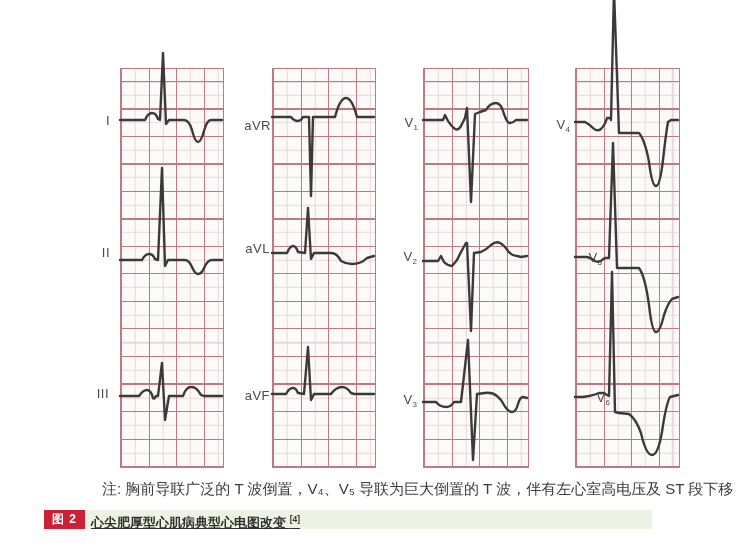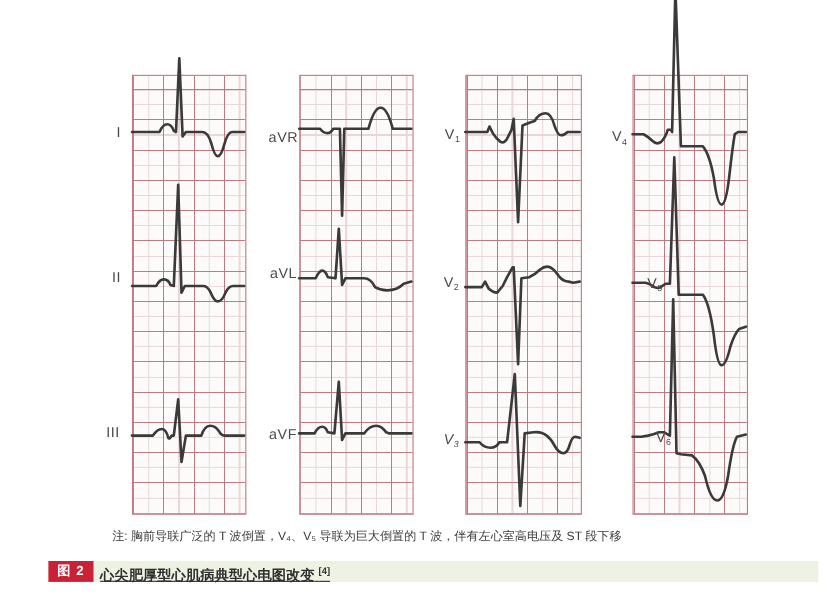--- a/index.html
+++ b/index.html
@@ -30,26 +30,26 @@
   
   .lead-label{
     position:absolute;transform:translate(-100%,-50%);
     color:var(--label);font-size:13px;letter-spacing:.5px;white-space:nowrap;
   }
   .lead-label .sub{font-size:8px;vertical-align:-3px;letter-spacing:0;}
 
   
   .note{
     position:absolute;left:102px;top:480px;width:640px;
-    font-size:11px;color:var(--note_text);white-space:nowrap;
+    font-size:15px;color:var(--note_text);white-space:nowrap;
   }
 
   
   .caption-band{
-    position:absolute;left:44px;top:510px;width:700px;height:19px;
+    position:absolute;left:44px;top:510px;width:608px;height:19px;
     background:var(--band);
   }
   .fig-tag{
     position:absolute;left:0;top:0;width:41px;height:19px;
     background:var(--tag_red);color:#ffffff;font-weight:bold;font-size:12px;
     display:flex;align-items:center;justify-content:center;letter-spacing:1px;
   }
   .caption-text{
     margin-left:47px;line-height:19px;font-weight:bold;font-size:13px;
     color:var(--caption_text);white-space:nowrap;text-decoration:underline;
@@ -92,17 +92,17 @@
   </div>
 
 <div class="lead-label" style="left: 110px; top: 120px;"><span>I</span></div>
     <div class="lead-label" style="left: 110px; top: 252px;"><span>II</span></div>
     <div class="lead-label" style="left: 109px; top: 393px;"><span>III</span></div>
     <div class="lead-label" style="left: 271px; top: 125px;"><span>aVR</span></div>
     <div class="lead-label" style="left: 270px; top: 248px; text-align: center;"><span>aVL</span></div>
     <div class="lead-label" style="left: 270px; top: 395px;"><span>aVF</span></div>
     <div class="lead-label" style="left: 418px; top: 123px;"><span>V</span><span class="sub">1</span></div>
     <div class="lead-label" style="left: 417px; top: 257px;"><span>V</span><span class="sub">2</span></div>
-    <div class="lead-label" style="left: 417px; top: 400px; font-style: italic;"><span>V</span><span class="sub">3</span></div>
+    <div class="lead-label" style="left: 417px; top: 400px;"><span>V</span><span class="sub">3</span></div>
     <div class="lead-label" style="left: 570px; top: 125px;"><span>V</span><span class="sub">4</span></div>
     <div class="lead-label" style="left: 570px; top: 258px; margin-left: 32px;"><span>V</span><span class="sub">5</span></div>
     <div class="lead-label" style="left: 570px; top: 398px; margin-left: 40px;"><span>V</span><span class="sub">6</span></div>
   </div>
 
 </body></html>

